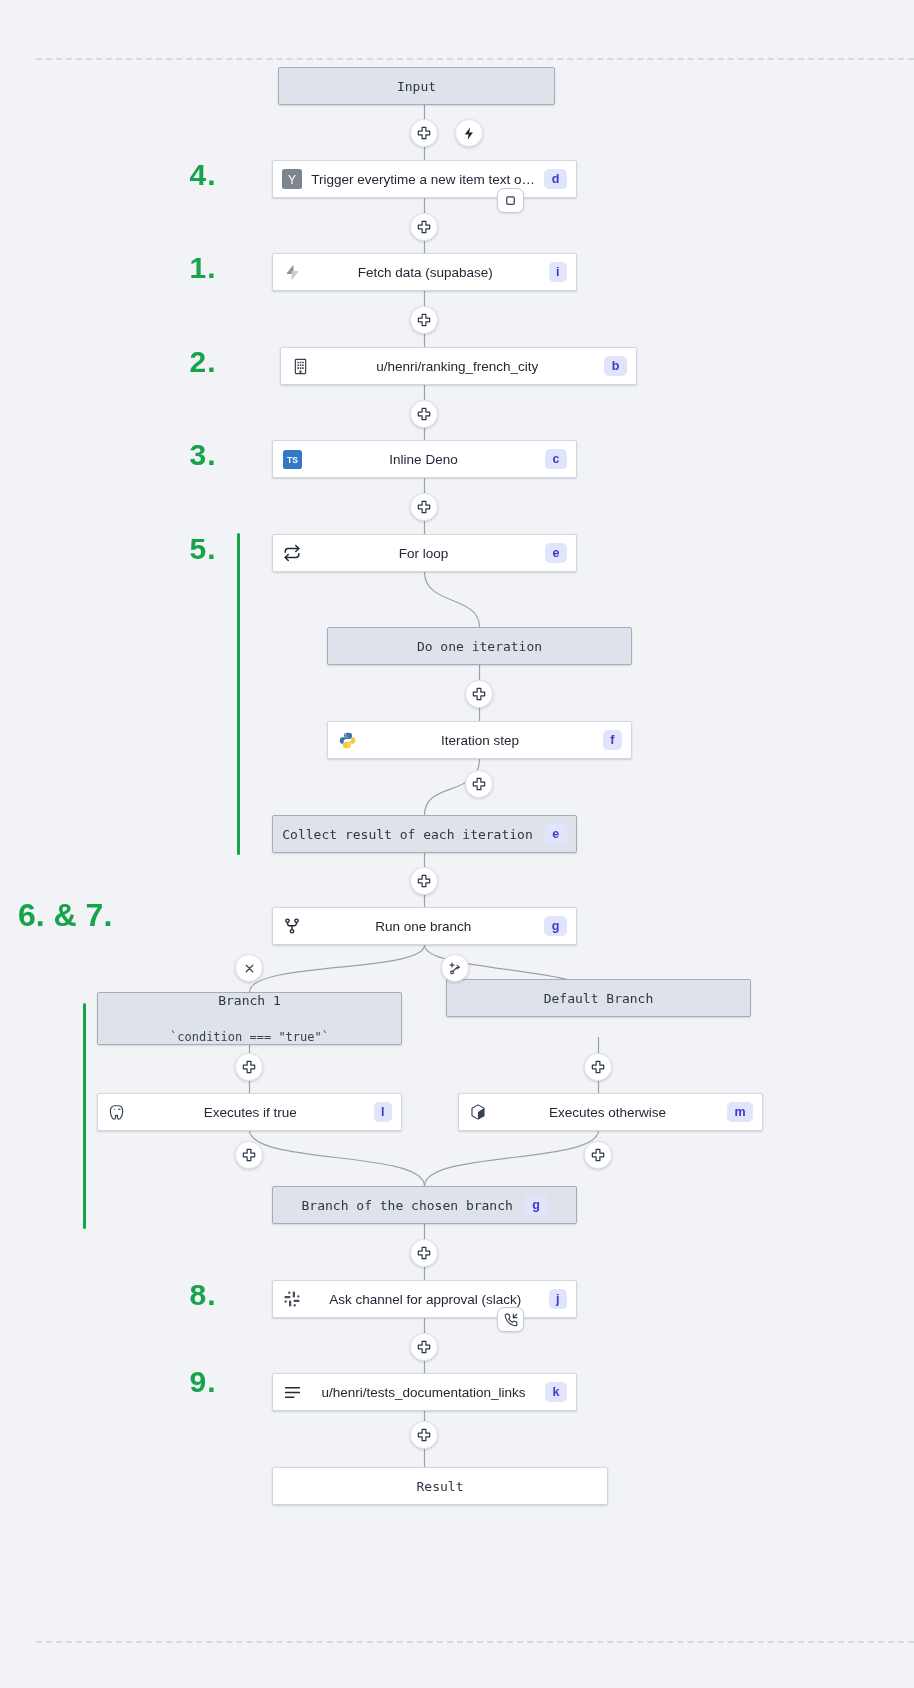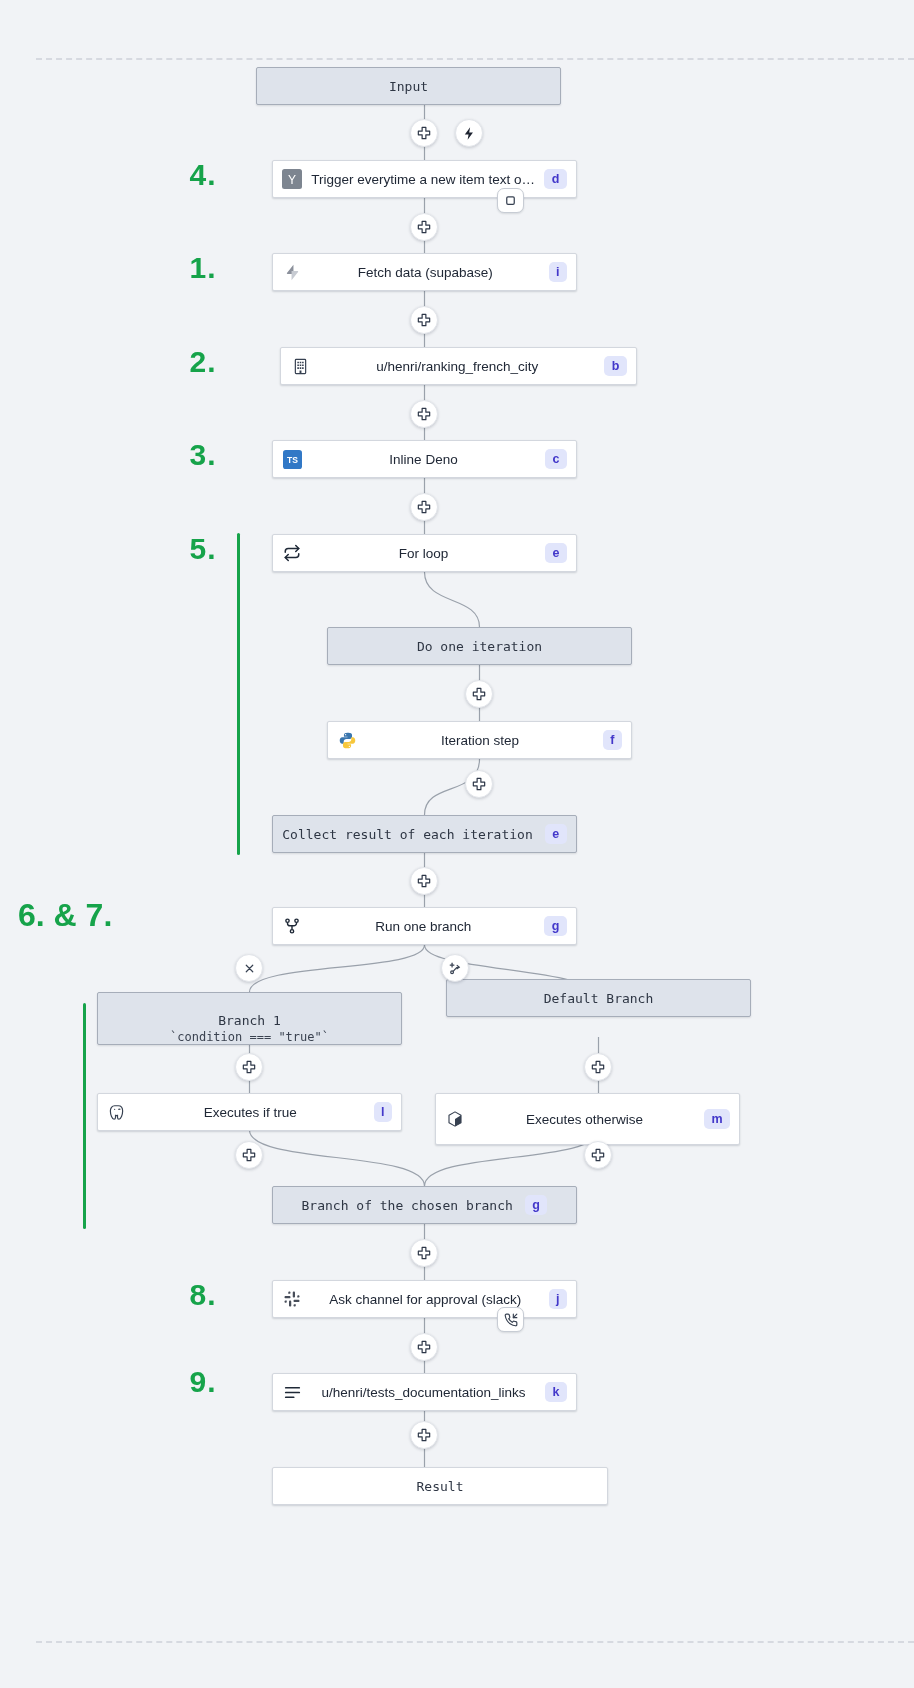--- a/index.html
+++ b/index.html
@@ -24,21 +24,21 @@
     flex:1; text-align:center; font-size:13.5px; color:#202836;
     white-space:nowrap; overflow:hidden;
   }
   .virtual {
     background:#dee3eb; border:1px solid #a6adb9;
     box-shadow:0 1px 2px rgba(15,23,42,.12);
     justify-content:center; gap:12px;
     font-family:"DejaVu Sans Mono", monospace; font-size:13px; color:#2e3644;
   }
   .virtual .vlabel { white-space:nowrap; }
-  .vstack { flex-direction:column; gap:2px; justify-content:flex-end; }
+  .vstack { flex-direction:column; gap:2px; justify-content:space-between; }
   .vstack .sub { font-size:12px; color:#3a4250; }
   .badge {
     background:#e1e5fb; color:#4338ca; font-weight:bold;
     font-family:"Liberation Sans", sans-serif; font-size:12.5px;
     padding:2.5px 7.5px; border-radius:5px; line-height:1.2;
   }
   .icon { width:20px; height:20px; display:flex; align-items:center; justify-content:center; flex:none; }
 
   .pin {
     position:absolute; width:28px; height:28px; border-radius:50%;
@@ -84,21 +84,21 @@
       <path d="M249.5 1045 V1093"></path>
       <path d="M598.5 1037 V1093"></path>
       <path d="M249.5 1130 C249.5 1165, 424.5 1150, 424.5 1186"></path>
       <path d="M598.5 1130 C598.5 1165, 424.5 1150, 424.5 1186"></path>
       <path d="M424.5 1224 V1280"></path>
       <path d="M424.5 1318 V1373"></path>
       <path d="M424.5 1411 V1467"></path>
     </g>
   </svg>
 
-  <div class="node virtual" style="left:256px;top:67px;width:305px;height:38px">
+  <div class="node virtual" style="left:278px;top:67px;width:277px;height:38px">
     <span class="vlabel">Input</span>
   </div>
 
   <div class="node step" style="left:272px;top:160px;width:305px;height:38px">
     <span class="icon">
       <svg viewBox="0 0 20 20" width="20" height="20">
           <rect width="20" height="20" rx="2.5" fill="#7d8590"></rect>
           <text x="10" y="14.6" font-size="12" fill="#fff" text-anchor="middle" font-family="Liberation Sans, sans-serif">Y</text>
         </svg>
     </span>
@@ -202,21 +202,21 @@
       <svg viewBox="0 0 24 24" width="19" height="19" fill="none" stroke="#374151" stroke-width="1.5">
           <path d="M8.5 3.5C4.9 3.5 3 6.6 3 10.2c0 4.4 2.3 10.3 4.6 10.3 1.3 0 1.9-1 1.9-2.5v-2.3c.8.2 1.7.2 2.5 0v2.3c0 1.5.6 2.5 1.9 2.5 2.3 0 4.6-5.9 4.6-10.3 0-3.6-1.9-6.7-5.5-6.7h-4.5z"></path>
           <circle cx="8.4" cy="8" r=".8" fill="#374151" stroke="none"></circle>
           <path d="M13 8.2c.8-.6 2-.6 2.6 0"></path>
         </svg>
     </span>
     <span class="label">Executes if true</span>
     <span class="badge">l</span>
   </div>
 
-  <div class="node step" style="left:435px;top:1093px;width:305px;height:52px">
+  <div class="node step" style="left:458px;top:1093px;width:305px;height:38px">
     <span class="icon">
       <svg viewBox="0 0 24 24" width="18" height="18">
           <path d="M12 2.5 20 7v10l-8 4.5L4 17V7z" fill="none" stroke="#374151" stroke-width="1.5" stroke-linejoin="round"></path>
           <path d="M12 12 20 7v10l-8 4.5z" fill="#374151"></path>
         </svg>
     </span>
     <span class="label">Executes otherwise</span>
     <span class="badge">m</span>
   </div>
 

